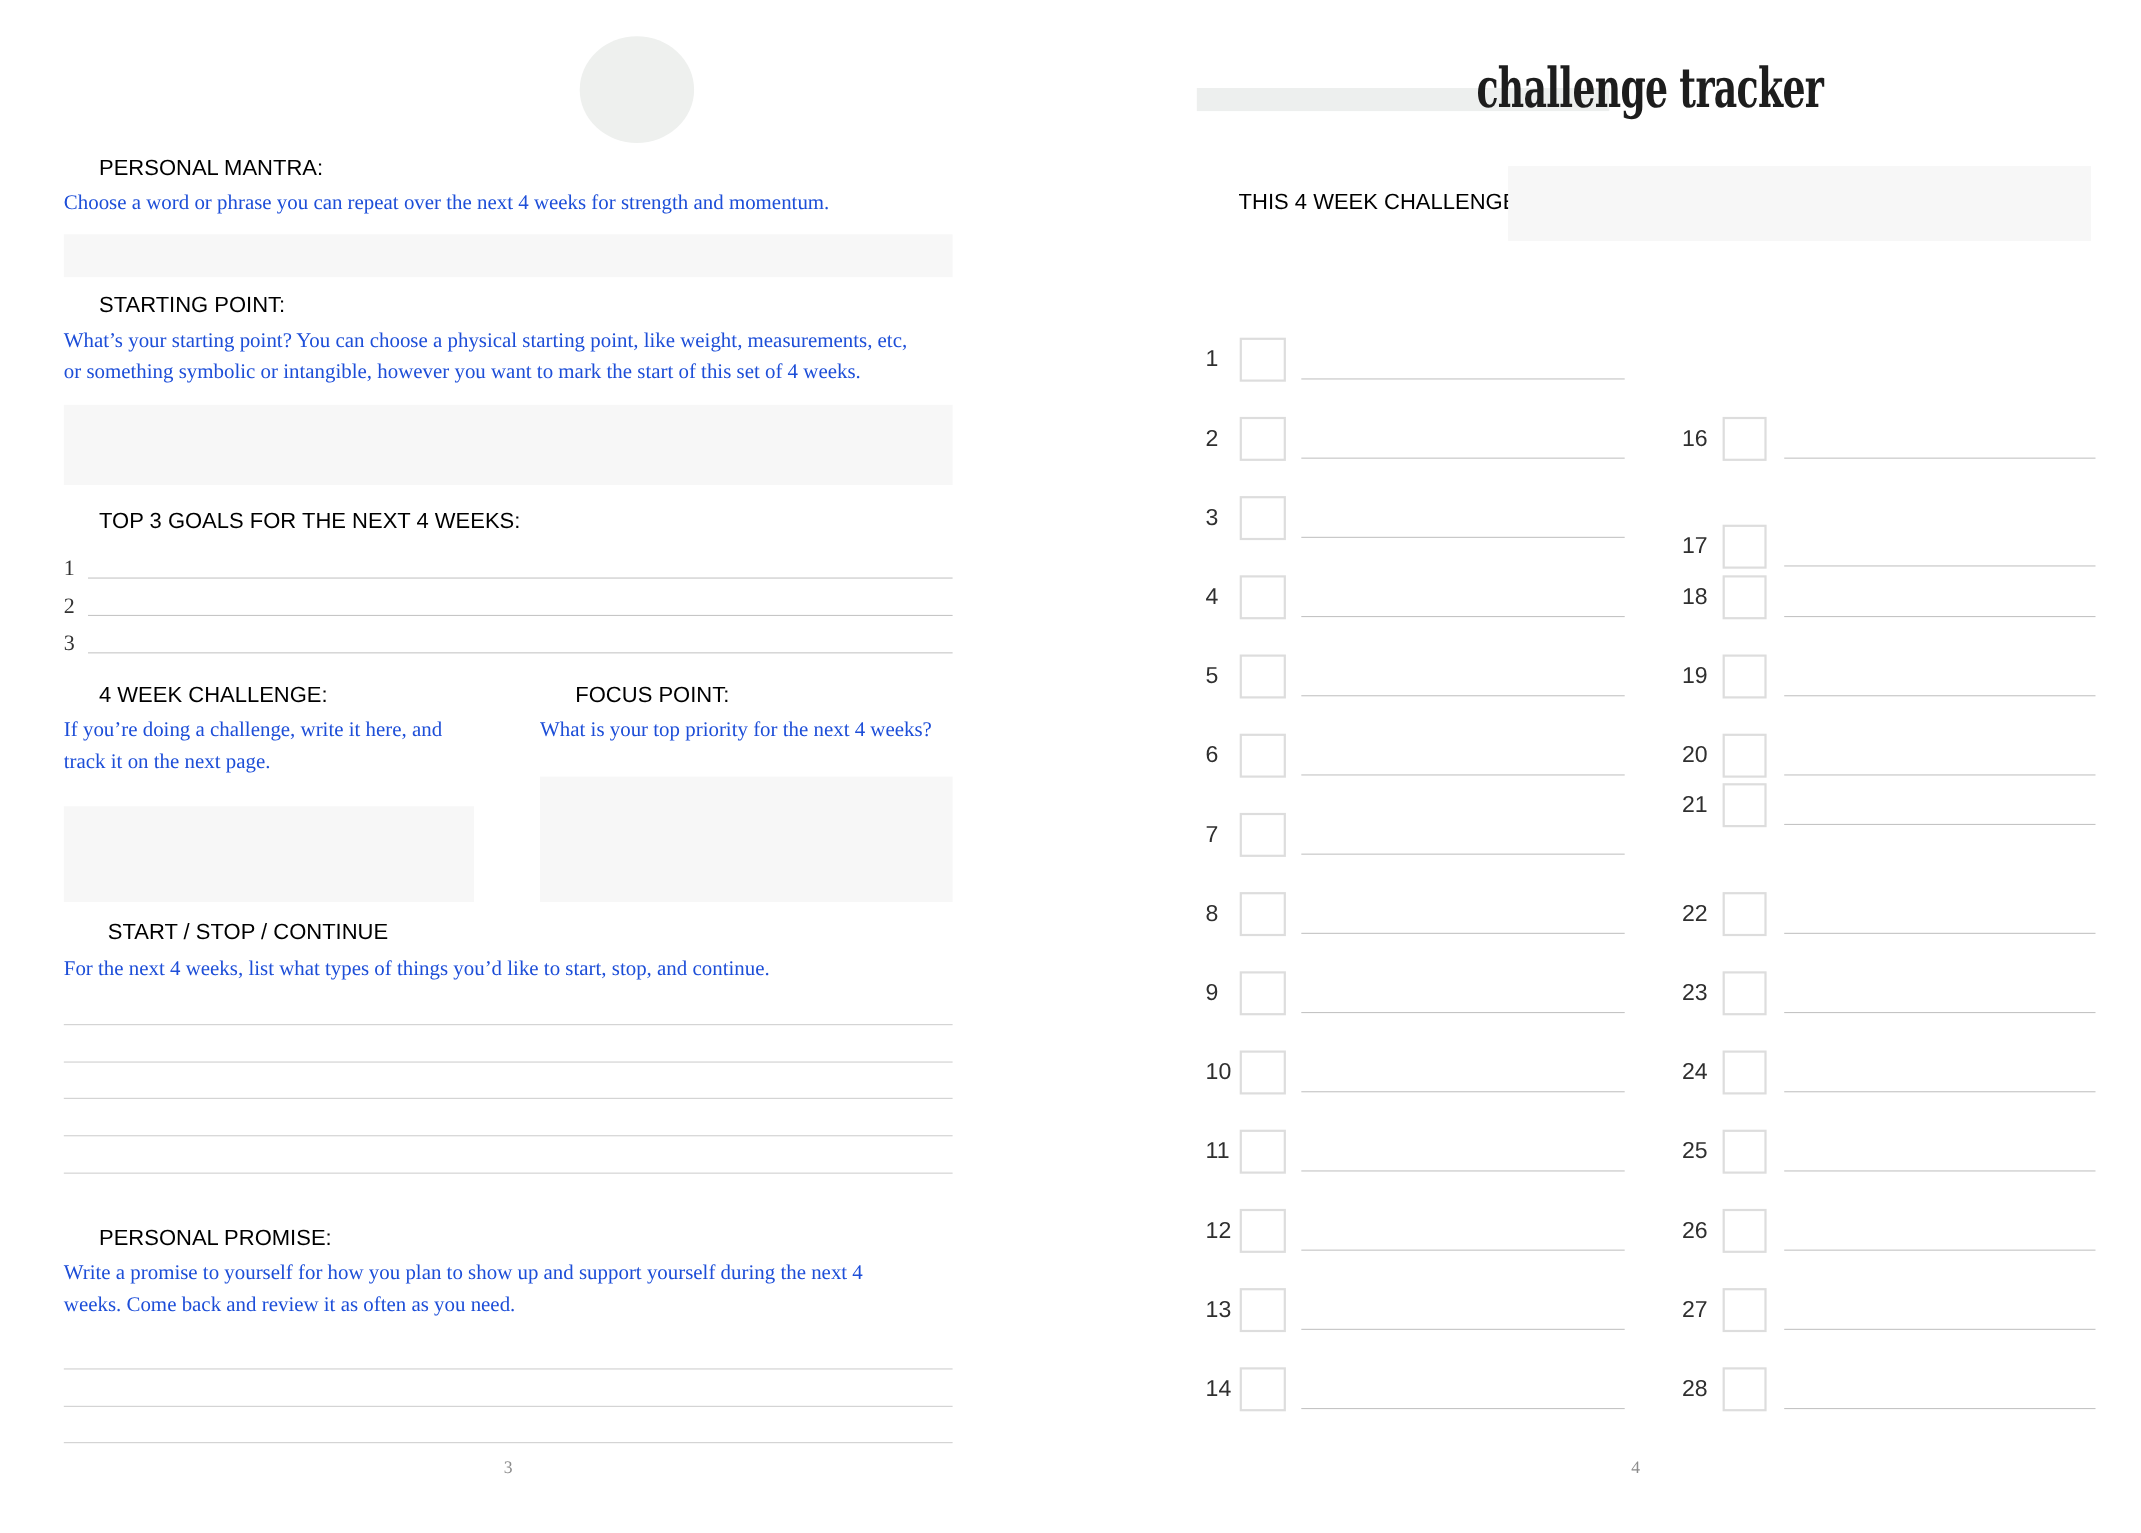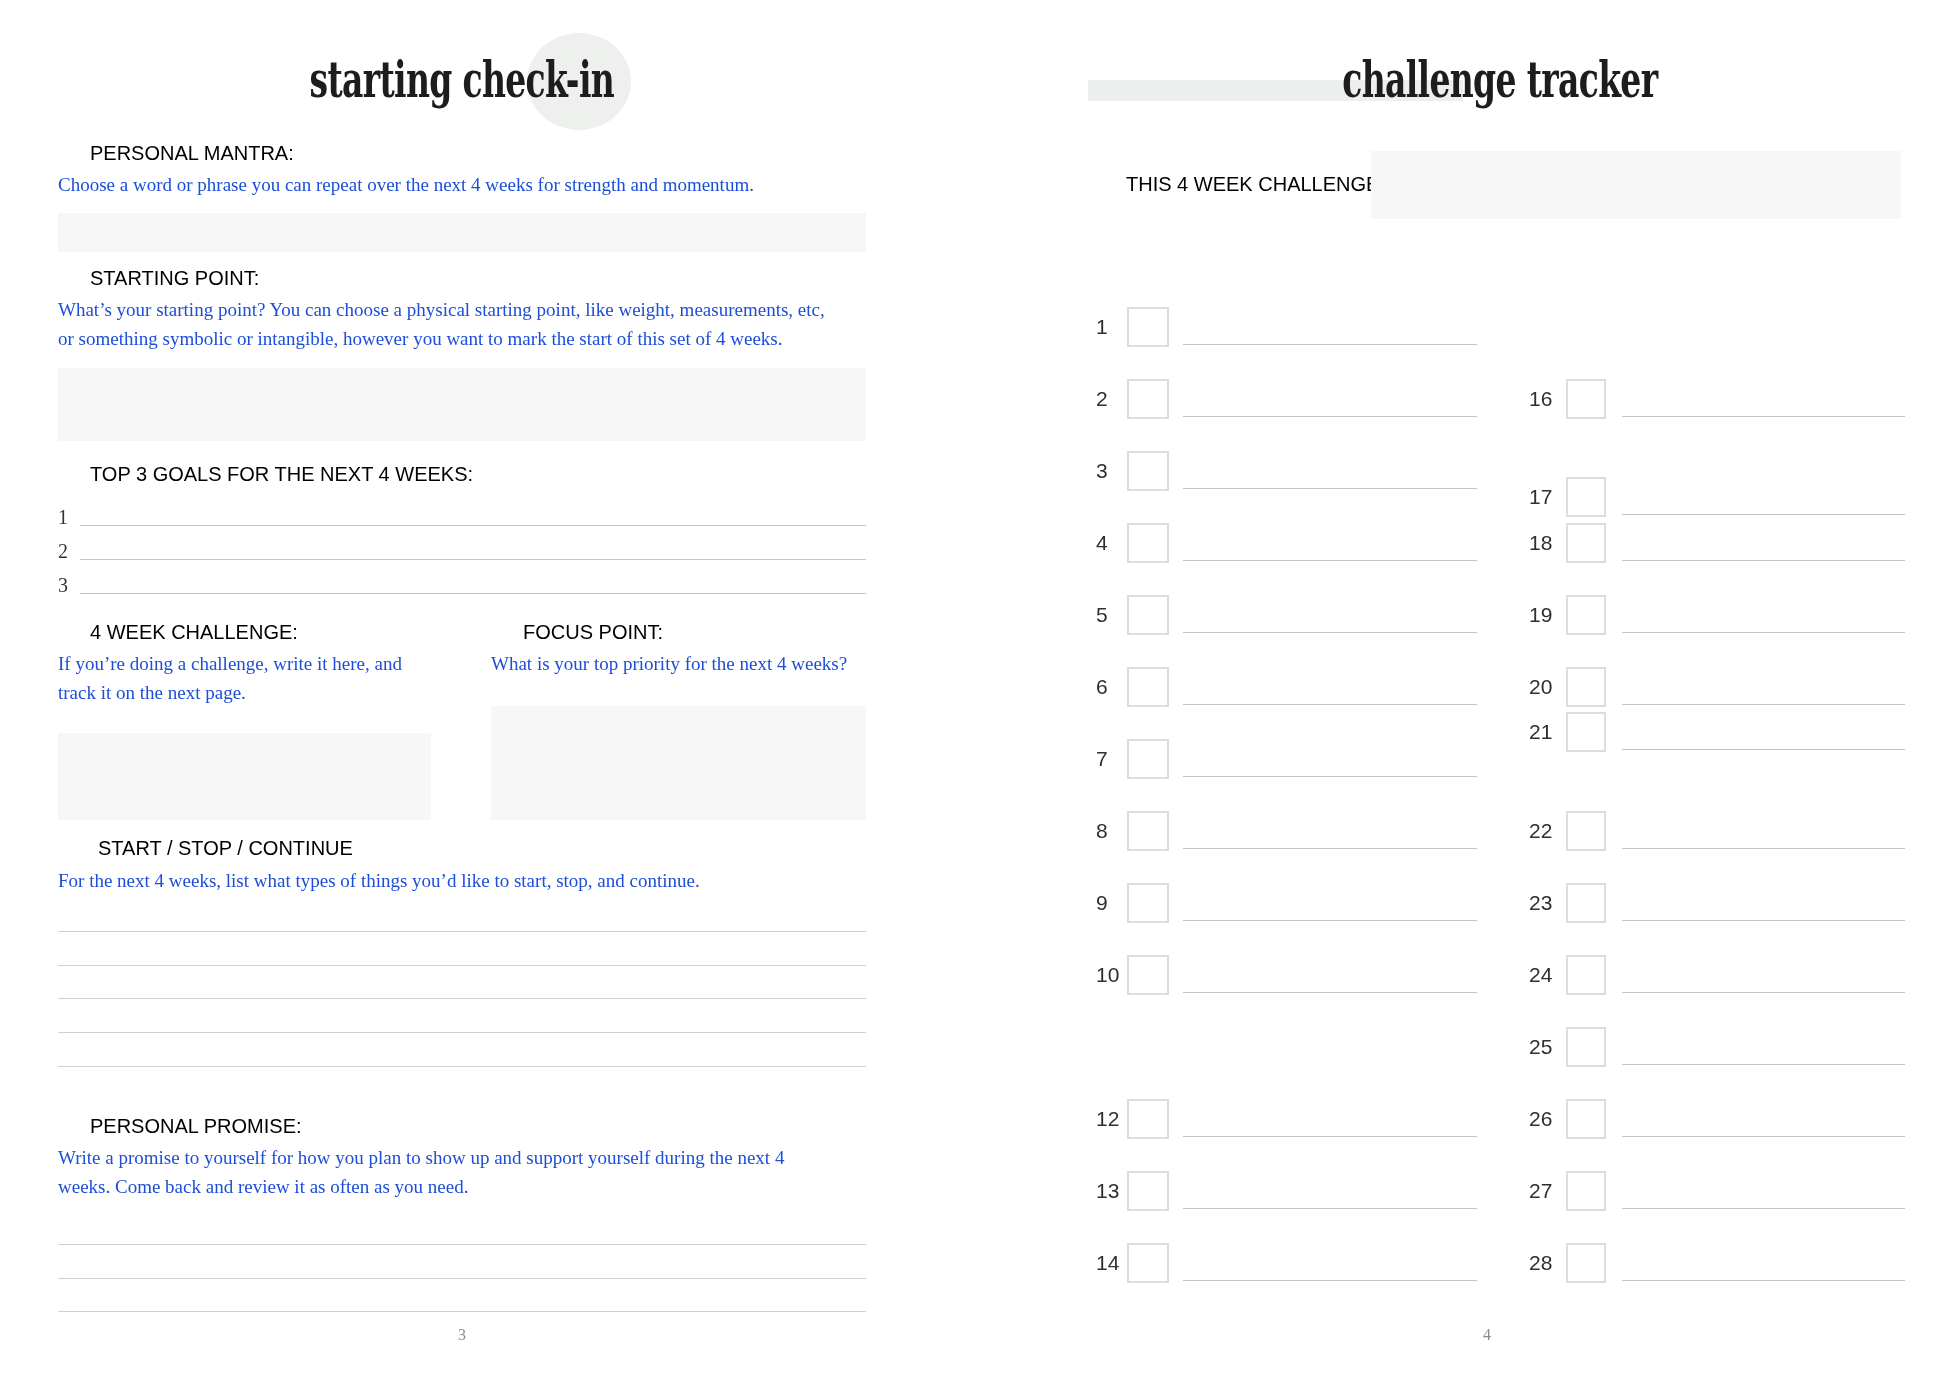--- a/index.html
+++ b/index.html
@@ -56,23 +56,20 @@
   .col-b .row-line{left:649px;width:283px;}
 </style>
 </head>
 <body>
 
 <div class="spread">
 
   <div class="page" id="page-left">
 
     <div class="title-ellipse"></div>
-    <div class="title-wrap" style="left:58px;width:808px;">
-      <span class="big-title">starting check-in</span>
-    </div>
 
     <div class="label" style="left:58px;top:141px;">PERSONAL MANTRA:</div>
     <div class="body-text" style="left:58px;top:170px;">Choose a word or phrase you can repeat over the next 4 weeks for strength and momentum.</div>
     <div class="fill-box" style="left:58px;top:213px;width:808px;height:39px;"></div>
 
     <div class="label" style="left:58px;top:266px;">STARTING POINT:</div>
     <div class="body-text" style="left:58px;top:295px;">
       <div>What’s your starting point? You can choose a physical starting point, like weight, measurements, etc,</div>
       <div>or something symbolic or intangible, however you want to mark the start of this set of 4 weeks.</div>
     </div>
@@ -183,20 +180,25 @@
         <div class="tracker-row col-a" style="top: 883px;">
           <span class="row-number">9</span>
           <div class="row-box"></div>
           <div class="row-line"></div>
         </div>
         <div class="tracker-row col-a" style="top: 955px;">
           <span class="row-number">10</span>
           <div class="row-box"></div>
           <div class="row-line"></div>
         </div>
+        <div class="tracker-row col-a" style="top: 1027px;">
+          <span class="row-number">11</span>
+          <div class="row-box"></div>
+          <div class="row-line"></div>
+        </div>
         <div class="tracker-row col-a" style="top: 1099px;">
           <span class="row-number">12</span>
           <div class="row-box"></div>
           <div class="row-line"></div>
         </div>
         <div class="tracker-row col-a" style="top: 1171px;">
           <span class="row-number">13</span>
           <div class="row-box"></div>
           <div class="row-line"></div>
         </div>

